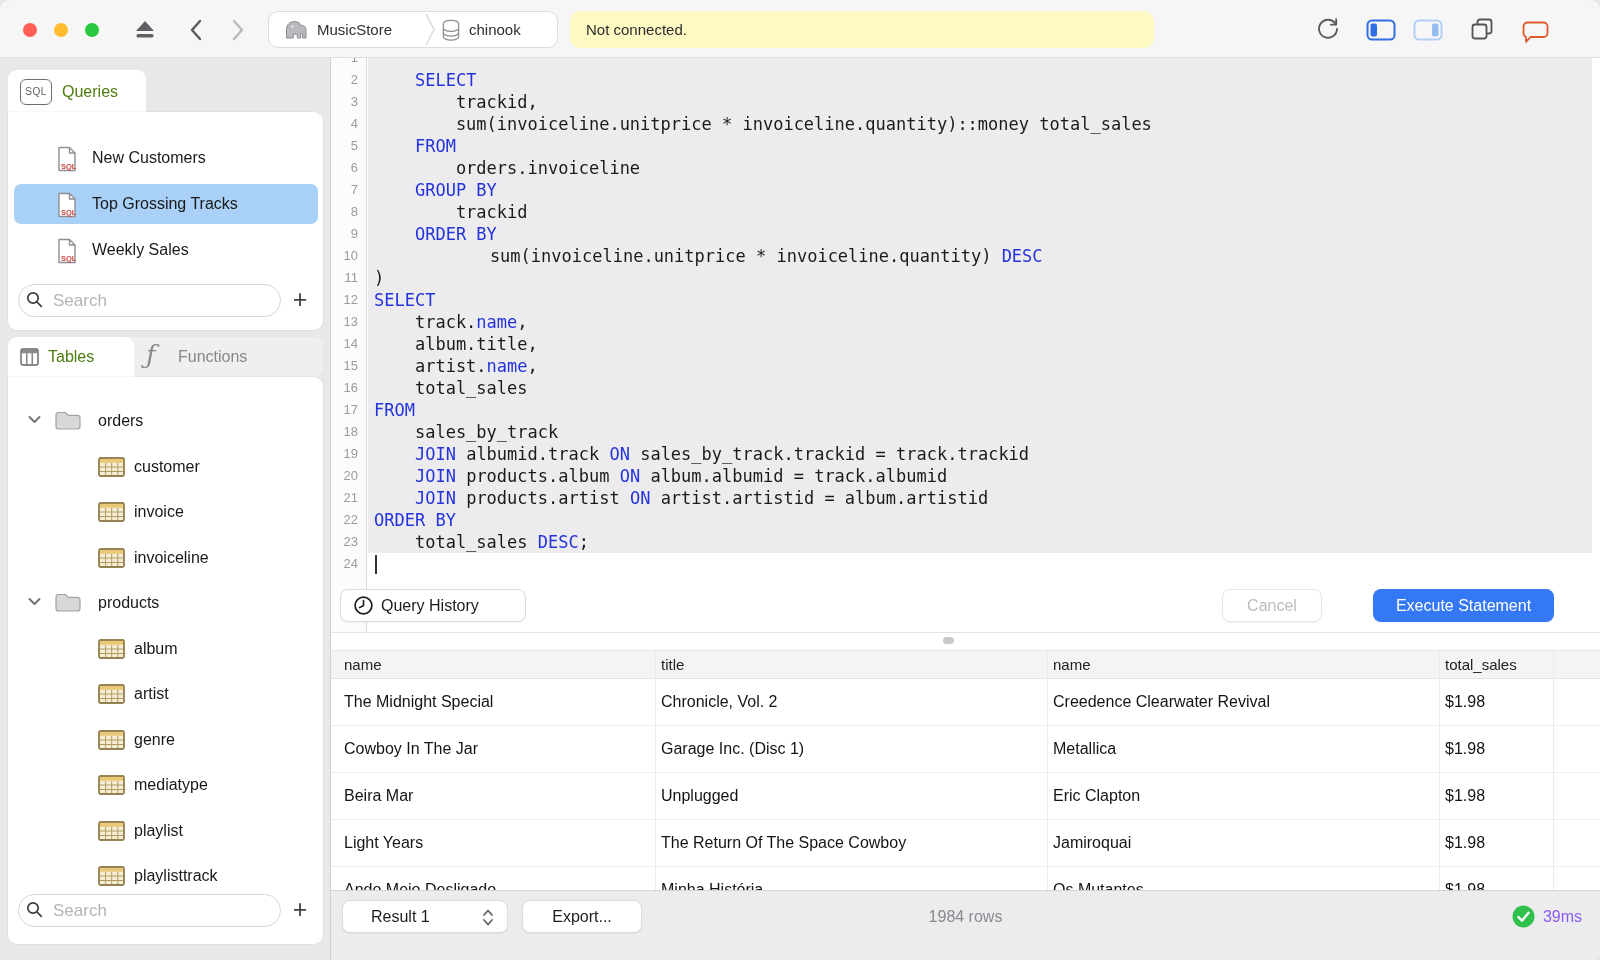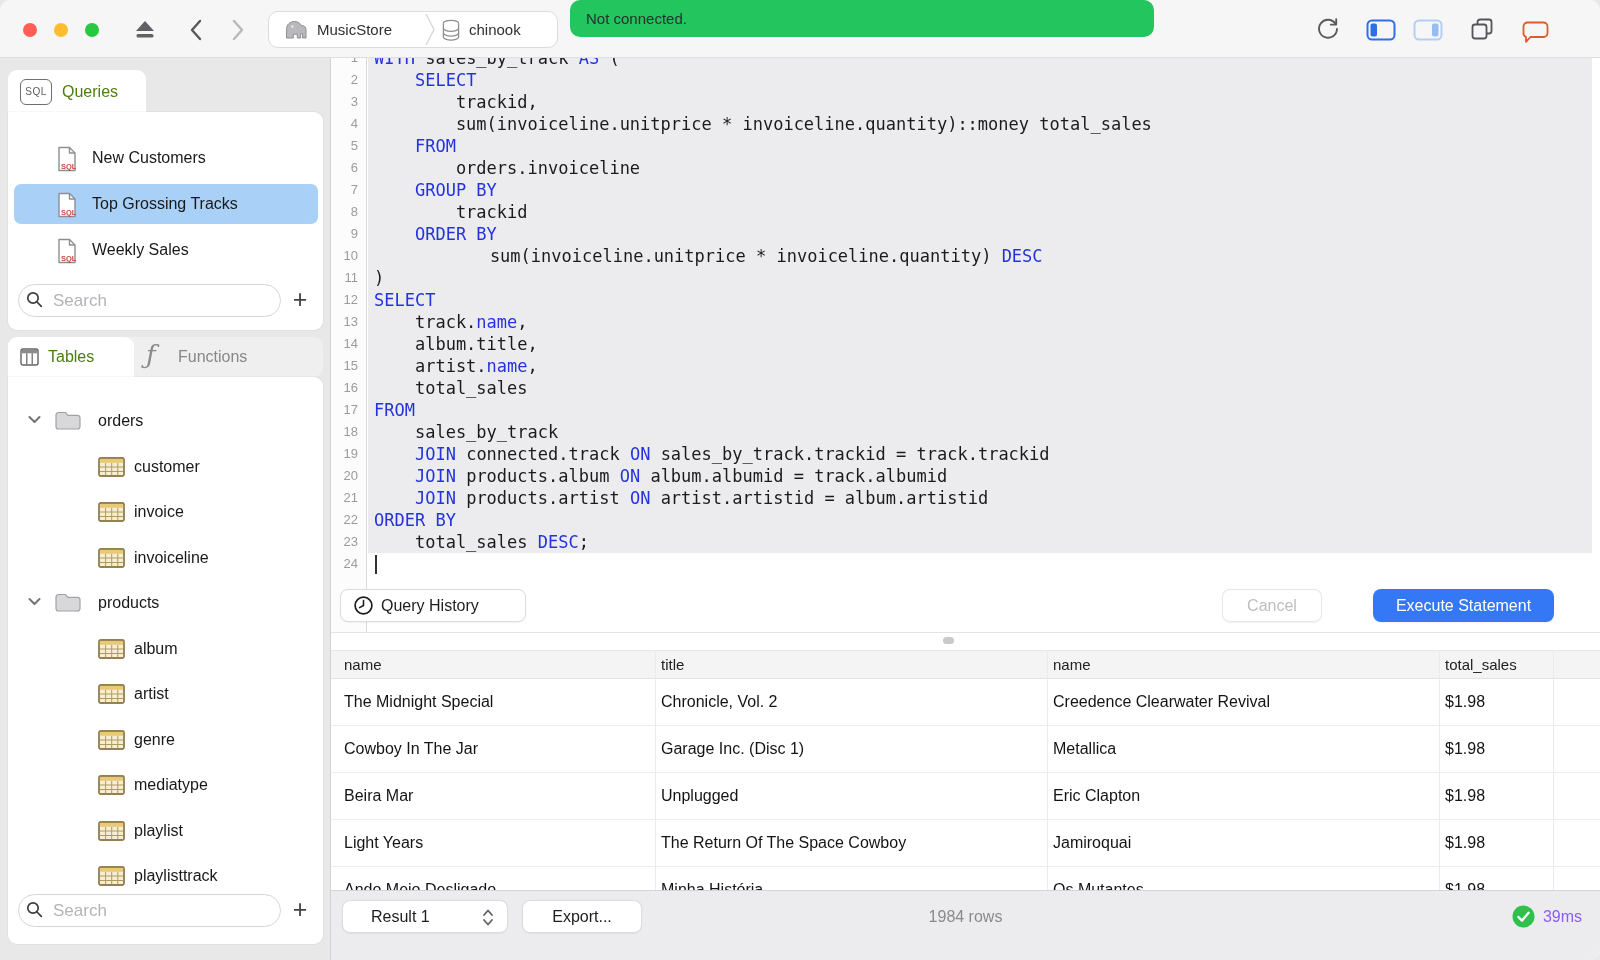--- a/index.html
+++ b/index.html
@@ -9,21 +9,21 @@
   #window { position:absolute; inset:0; border-radius:10px; overflow:hidden; background:#e8e8e9; }
 
   
   #toolbar { position:absolute; left:0; top:0; right:0; height:58px; background:#f6f6f6; border-bottom:1px solid #dedede; }
   .light { position:absolute; top:23px; width:14px; height:14px; border-radius:50%; }
   #tl-close{ left:23px; background:#ff5f57; } #tl-min{ left:54px; background:#febc2e; } #tl-zoom{ left:85px; background:#28c840; }
   .tbicon { position:absolute; top:17px; width:26px; height:26px; }
   #breadcrumb { position:absolute; left:268px; top:11px; width:290px; height:37px; background:#fff; border:1px solid #dcdcdc; border-radius:10px; }
   #breadcrumb .seg-label { font-size:15px; color:#2f2f31; position:absolute; top:0; line-height:35px; }
   #bc-divider { position:absolute; left:154px; top:2px; width:14px; height:31px; }
-  #status-pill { position:absolute; left:570px; top:0; width:584px; height:37px; background:#22c55e; border-radius:10px; font-size:15px; color:#2c2c2e; line-height:37px; padding-left:16px; }
+  #status-pill { position:absolute; left:570px; top:11px; width:584px; height:37px; background:#fef9c3; border-radius:10px; font-size:15px; color:#2c2c2e; line-height:37px; padding-left:16px; }
 
   
   #sidebar { position:absolute; left:0; top:58px; width:331px; bottom:0; background:#e8e8e9; border-right:1px solid #d2d2d2; }
   .tab { position:absolute; background:#fff; border-radius:9px 9px 0 0; }
   .tab-label { font-size:16px; color:#4d7c0f; }
   .panel { position:absolute; background:#fff; border-radius:9px; box-shadow:0 0 0 1px rgba(0,0,0,0.03); }
   #queries-tab { left:8px; top:12px; width:138px; height:43px; }
   #sql-badge { position:absolute; left:12px; top:9px; width:32px; height:26px; border:1.5px solid #6f6f72; border-radius:6px; font-size:10px; color:#5c5c5f; text-align:center; line-height:23px; letter-spacing:0.5px; }
   #queries-panel { left:8px; top:54px; width:315px; height:218px; border-top-left-radius:0; }
   .qitem { position:absolute; left:6px; right:5px; height:40px; border-radius:7px; }
@@ -324,39 +324,38 @@
         <div class="plus-btn">+</div>
       </div>
     </div>
   </div>
 
   <div id="content">
 
     <div id="editor">
       <div id="stmt-highlight"></div>
       <div id="code">
-          <div class="cline" style="top: -11px;"><span class="kw">WITH</span><span> sales_by_track </span><span class="kw">AS</span><span> (</span></div>
           <div class="cline" style="top: 11px;"><span>    </span><span class="kw">SELECT</span></div>
           <div class="cline" style="top: 33px;"><span>        trackid,</span></div>
           <div class="cline" style="top: 55px;"><span>        sum(invoiceline.unitprice * invoiceline.quantity)::money total_sales</span></div>
           <div class="cline" style="top: 77px;"><span>    </span><span class="kw">FROM</span></div>
           <div class="cline" style="top: 99px;"><span>        orders.invoiceline</span></div>
           <div class="cline" style="top: 121px;"><span>    </span><span class="kw">GROUP BY</span></div>
           <div class="cline" style="top: 143px;"><span>        trackid</span></div>
           <div class="cline" style="top: 165px;"><span>    </span><span class="kw">ORDER BY</span></div>
           <div class="cline" style="top: 187px; margin-left: 34px;"><span>        sum(invoiceline.unitprice * invoiceline.quantity) </span><span class="kw">DESC</span></div>
           <div class="cline" style="top: 209px;"><span>)</span></div>
           <div class="cline" style="top: 231px;"><span class="kw">SELECT</span></div>
           <div class="cline" style="top: 253px;"><span>    track.</span><span class="kw">name</span><span>,</span></div>
           <div class="cline" style="top: 275px;"><span>    album.title,</span></div>
           <div class="cline" style="top: 297px;"><span>    artist.</span><span class="kw">name</span><span>,</span></div>
           <div class="cline" style="top: 319px;"><span>    total_sales</span></div>
           <div class="cline" style="top: 341px;"><span class="kw">FROM</span></div>
           <div class="cline" style="top: 363px;"><span>    sales_by_track</span></div>
-          <div class="cline" style="top: 385px;"><span>    </span><span class="kw">JOIN</span><span> connected.track </span><span class="kw">ON</span><span> sales_by_track.trackid = track.trackid</span></div>
+          <div class="cline" style="top: 385px;"><span>    </span><span class="kw">JOIN</span><span> albumid.track </span><span class="kw">ON</span><span> sales_by_track.trackid = track.trackid</span></div>
           <div class="cline" style="top: 407px;"><span>    </span><span class="kw">JOIN</span><span> products.album </span><span class="kw">ON</span><span> album.albumid = track.albumid</span></div>
           <div class="cline" style="top: 429px;"><span>    </span><span class="kw">JOIN</span><span> products.artist </span><span class="kw">ON</span><span> artist.artistid = album.artistid</span></div>
           <div class="cline" style="top: 451px;"><span class="kw">ORDER BY</span></div>
           <div class="cline" style="top: 473px;"><span>    total_sales </span><span class="kw">DESC</span><span>;</span></div>
           <div class="cline" style="top: 495px;"></div>
         </div>
       <div id="gutter">
           <div class="gnum" style="top: -11px;">1</div>
           <div class="gnum" style="top: 11px;">2</div>
           <div class="gnum" style="top: 33px;">3</div>

